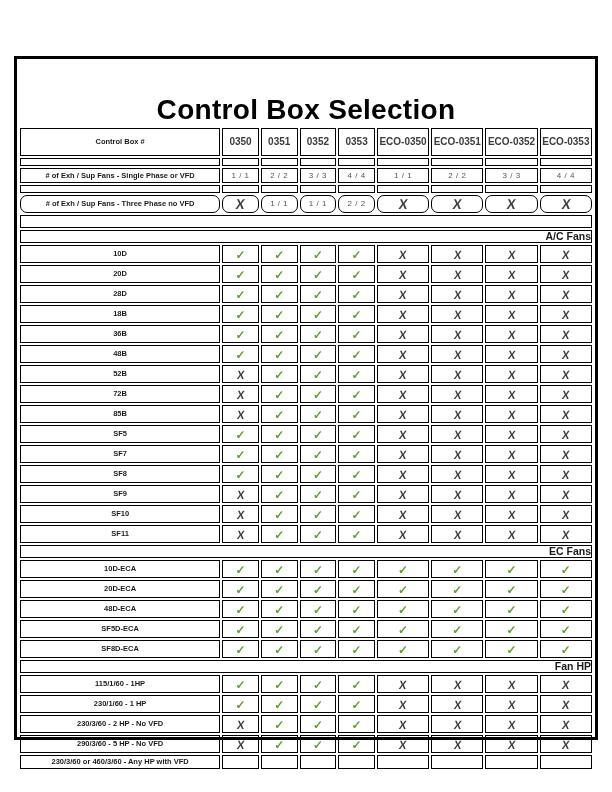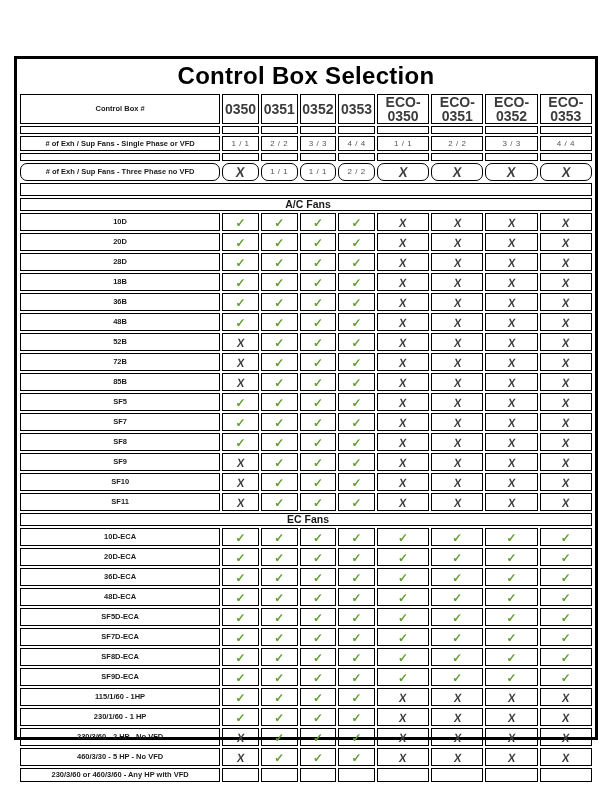--- a/index.html
+++ b/index.html
@@ -14,21 +14,21 @@
     position: absolute;
     left: 14px; top: 56px;
     width: 584px; height: 684px;
     border: 3px solid #000;
     background: #fff;
     padding: 0 1px;
   }
   .title {
     height: 33px;
     display: flex; align-items: center; justify-content: center;
-    font-size: 24px; font-weight: bold; letter-spacing: 0.3px;
+    font-size: 28px; font-weight: bold; letter-spacing: 0.3px; margin-top: 34px;
   }
   table {
     width: 100%;
     border-collapse: separate;
     border-spacing: 2px;
     table-layout: fixed;
   }
   td {
     border: 1.4px solid #000;
     text-align: center;
@@ -38,24 +38,24 @@
   }
   tr.r-head td    { height: 28px; }
   tr.r-spacer td  { height: 8px;  }
   tr.r-spec td    { height: 15px; margin-top: 32px; }
   tr.r-spec2 td   { height: 18px; border-radius: 7px; }
   tr.r-gap td     { height: 13px; }
   tr.r-section td { height: 13px; }
   tr.r-data td    { height: 14px; }
 
   td.label   { font-size: 7.5px; font-weight: bold; color: #1a1a1a; }
-  td.colhead { font-size: 14px;   font-weight: bold; color: #3c3c3c; }
+  td.colhead { font-size: 10px;   font-weight: bold; color: #3c3c3c; }
   td.value   { font-size: 8px;   font-weight: normal; color: var(--value-color, #555); letter-spacing: 0.5px; }
   td.section {
-    text-align: center; padding-left: 4px;
+    text-align: right; padding-left: 4px;
     font-size: 10.5px; font-weight: bold; color: #1a1a1a;
   }
   .check {
     color: var(--check-color, #5f9e2e);
     font-size: 12px; font-weight: bold;
     display: inline-block;
   }
   .cross {
     color: var(--cross-color, #3d3d3d);
     font-size: 11px; font-weight: 600;
@@ -327,31 +327,20 @@
           <td class="mark-cell"><span class="check">✓</span></td>
           <td class="mark-cell"><span class="check">✓</span></td>
           <td class="mark-cell"><span class="check">✓</span></td>
           <td class="mark-cell"><span class="check">✓</span></td>
           <td class="mark-cell"><span class="check">✓</span></td>
           <td class="mark-cell"><span class="check">✓</span></td>
           <td class="mark-cell"><span class="check">✓</span></td>
           <td class="mark-cell"><span class="check">✓</span></td>
         </tr>
         <tr class="r-data">
-          <td class="label">36D-ECA</td>
-          <td class="mark-cell"><span class="check">✓</span></td>
-          <td class="mark-cell"><span class="check">✓</span></td>
-          <td class="mark-cell"><span class="check">✓</span></td>
-          <td class="mark-cell"><span class="check">✓</span></td>
-          <td class="mark-cell"><span class="check">✓</span></td>
-          <td class="mark-cell"><span class="check">✓</span></td>
-          <td class="mark-cell"><span class="check">✓</span></td>
-          <td class="mark-cell"><span class="check">✓</span></td>
-        </tr>
-        <tr class="r-data">
           <td class="label">48D-ECA</td>
           <td class="mark-cell"><span class="check">✓</span></td>
           <td class="mark-cell"><span class="check">✓</span></td>
           <td class="mark-cell"><span class="check">✓</span></td>
           <td class="mark-cell"><span class="check">✓</span></td>
           <td class="mark-cell"><span class="check">✓</span></td>
           <td class="mark-cell"><span class="check">✓</span></td>
           <td class="mark-cell"><span class="check">✓</span></td>
           <td class="mark-cell"><span class="check">✓</span></td>
         </tr>
@@ -360,51 +349,32 @@
           <td class="mark-cell"><span class="check">✓</span></td>
           <td class="mark-cell"><span class="check">✓</span></td>
           <td class="mark-cell"><span class="check">✓</span></td>
           <td class="mark-cell"><span class="check">✓</span></td>
           <td class="mark-cell"><span class="check">✓</span></td>
           <td class="mark-cell"><span class="check">✓</span></td>
           <td class="mark-cell"><span class="check">✓</span></td>
           <td class="mark-cell"><span class="check">✓</span></td>
         </tr>
         <tr class="r-data">
-          <td class="label">SF7D-ECA</td>
-          <td class="mark-cell"><span class="check">✓</span></td>
-          <td class="mark-cell"><span class="check">✓</span></td>
-          <td class="mark-cell"><span class="check">✓</span></td>
-          <td class="mark-cell"><span class="check">✓</span></td>
-          <td class="mark-cell"><span class="check">✓</span></td>
-          <td class="mark-cell"><span class="check">✓</span></td>
-          <td class="mark-cell"><span class="check">✓</span></td>
-          <td class="mark-cell"><span class="check">✓</span></td>
-        </tr>
-        <tr class="r-data">
           <td class="label">SF8D-ECA</td>
           <td class="mark-cell"><span class="check">✓</span></td>
           <td class="mark-cell"><span class="check">✓</span></td>
           <td class="mark-cell"><span class="check">✓</span></td>
           <td class="mark-cell"><span class="check">✓</span></td>
           <td class="mark-cell"><span class="check">✓</span></td>
           <td class="mark-cell"><span class="check">✓</span></td>
           <td class="mark-cell"><span class="check">✓</span></td>
           <td class="mark-cell"><span class="check">✓</span></td>
         </tr>
-        <tr class="r-data">
-          <td class="label">SF9D-ECA</td>
-          <td class="mark-cell"><span class="check">✓</span></td>
-          <td class="mark-cell"><span class="check">✓</span></td>
-          <td class="mark-cell"><span class="check">✓</span></td>
-          <td class="mark-cell"><span class="check">✓</span></td>
-          <td class="mark-cell"><span class="check">✓</span></td>
-          <td class="mark-cell"><span class="check">✓</span></td>
-          <td class="mark-cell"><span class="check">✓</span></td>
-          <td class="mark-cell"><span class="check">✓</span></td>
+        <tr class="r-section">
+          <td class="section" colspan="9">Fan HP</td>
         </tr>
         <tr class="r-data">
           <td class="label">115/1/60 - 1HP</td>
           <td class="mark-cell"><span class="check">✓</span></td>
           <td class="mark-cell"><span class="check">✓</span></td>
           <td class="mark-cell"><span class="check">✓</span></td>
           <td class="mark-cell"><span class="check">✓</span></td>
           <td class="mark-cell"><span class="cross">X</span></td>
           <td class="mark-cell"><span class="cross">X</span></td>
           <td class="mark-cell"><span class="cross">X</span></td>
@@ -426,21 +396,21 @@
           <td class="mark-cell"><span class="cross">X</span></td>
           <td class="mark-cell"><span class="check">✓</span></td>
           <td class="mark-cell"><span class="check">✓</span></td>
           <td class="mark-cell"><span class="check">✓</span></td>
           <td class="mark-cell"><span class="cross">X</span></td>
           <td class="mark-cell"><span class="cross">X</span></td>
           <td class="mark-cell"><span class="cross">X</span></td>
           <td class="mark-cell"><span class="cross">X</span></td>
         </tr>
         <tr class="r-data">
-          <td class="label">460/3/30 - 5 HP - No VFD</td>
+          <td class="label">290/3/60 - 5 HP - No VFD</td>
           <td class="mark-cell"><span class="cross">X</span></td>
           <td class="mark-cell"><span class="check">✓</span></td>
           <td class="mark-cell"><span class="check">✓</span></td>
           <td class="mark-cell"><span class="check">✓</span></td>
           <td class="mark-cell"><span class="cross">X</span></td>
           <td class="mark-cell"><span class="cross">X</span></td>
           <td class="mark-cell"><span class="cross">X</span></td>
           <td class="mark-cell"><span class="cross">X</span></td>
         </tr>
         <tr class="r-data">

